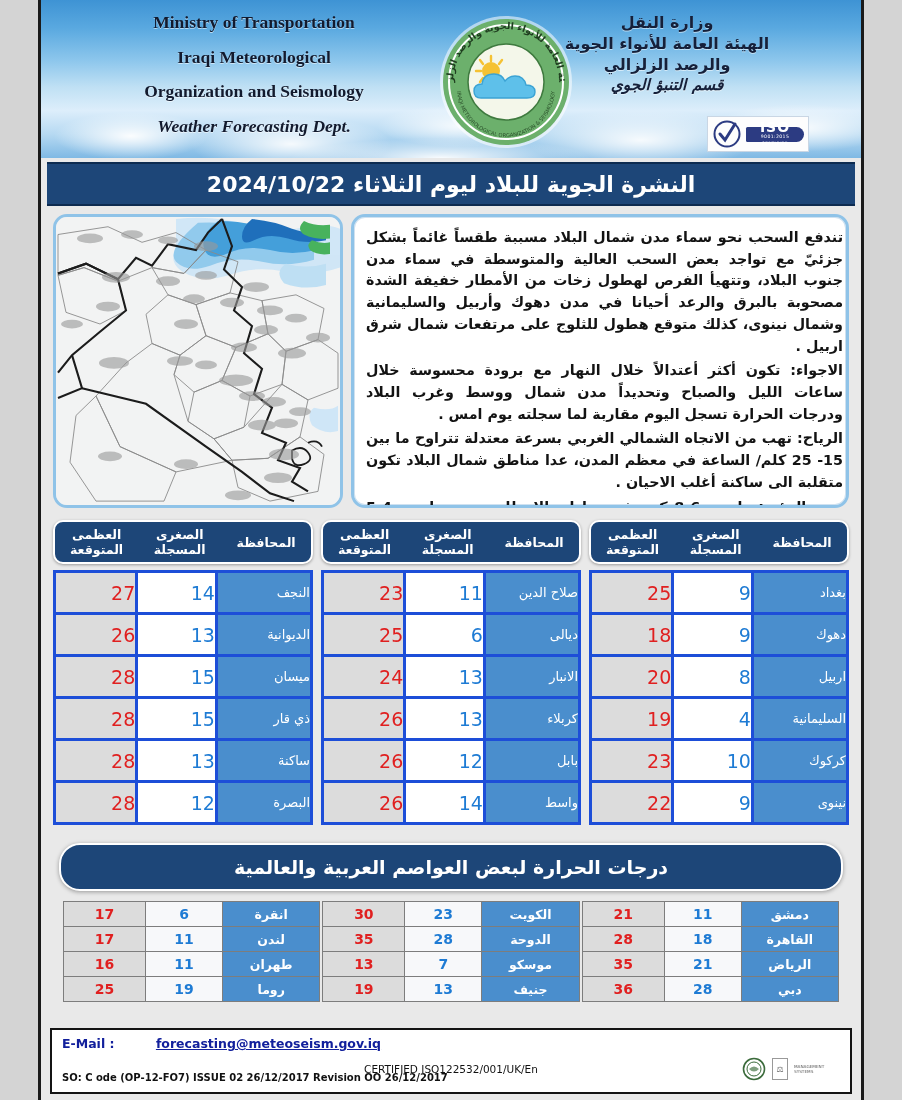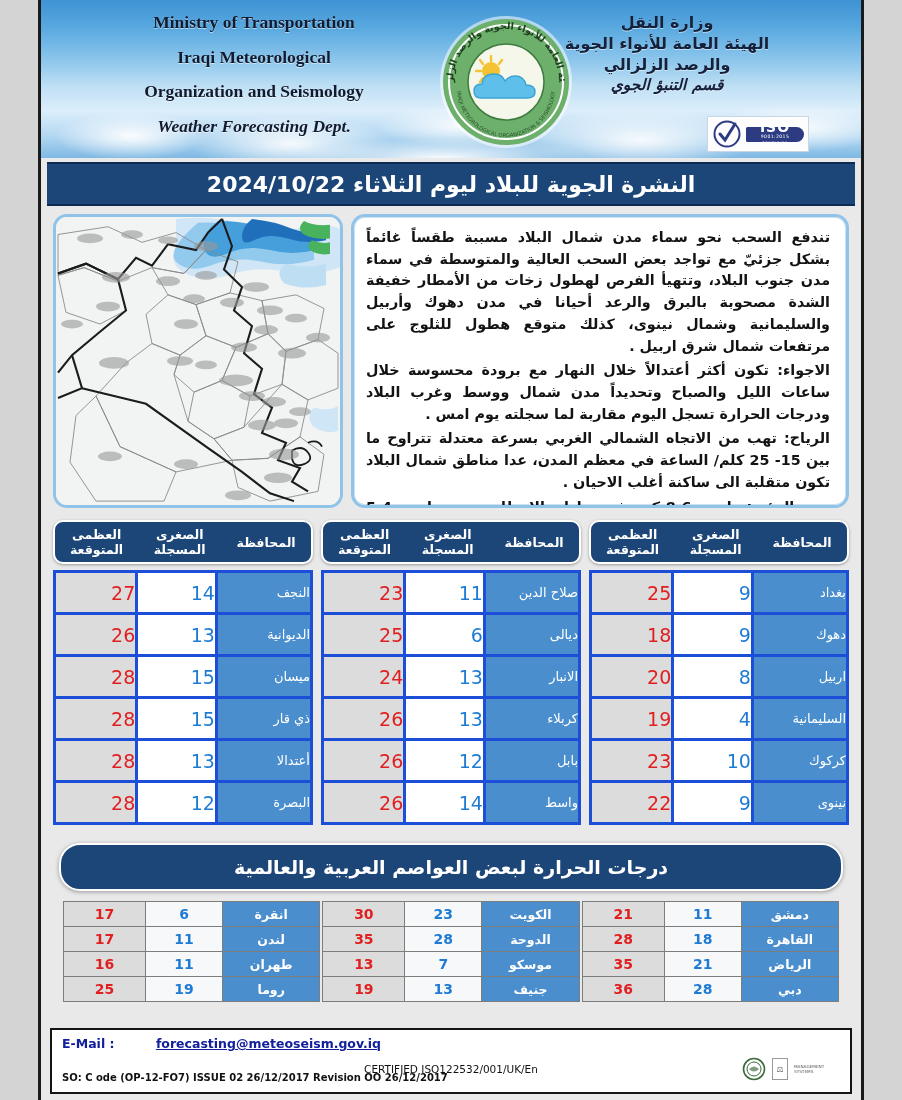--- a/index.html
+++ b/index.html
@@ -116,21 +116,21 @@
     height: 302px;
   }
   .panel {
     background: #ffffff;
     border: 3px solid #8fc3e8;
     border-radius: 14px;
     box-shadow: 0 0 0 1px #cfe1f0 inset;
     overflow: hidden;
   }
   .map-panel { width: 290px; position: relative; background: #f3f4f4; }
-  .text-panel { flex: 1; padding: 10px 16px 6px 12px; }
+  .text-panel { flex: 1; padding: 10px 3px 6px 12px; }
 
   .forecast { direction: rtl; text-align: justify; }
   .forecast p {
     font-size: 14.3px;
     font-weight: bold;
     color: #131313;
     line-height: 1.52;
     margin-bottom: 3px;
   }
 
@@ -511,21 +511,21 @@
           <td class="name">ميسان</td>
           <td class="min">15</td>
           <td class="max">28</td>
         </tr>
         <tr>
           <td class="name">ذي قار</td>
           <td class="min">15</td>
           <td class="max">28</td>
         </tr>
         <tr>
-          <td class="name">أعتدالا</td>
+          <td class="name">ساكنة</td>
           <td class="min">13</td>
           <td class="max">28</td>
         </tr>
         <tr>
           <td class="name">البصرة</td>
           <td class="min">12</td>
           <td class="max">28</td>
         </tr>
       </tbody>
         </table>

